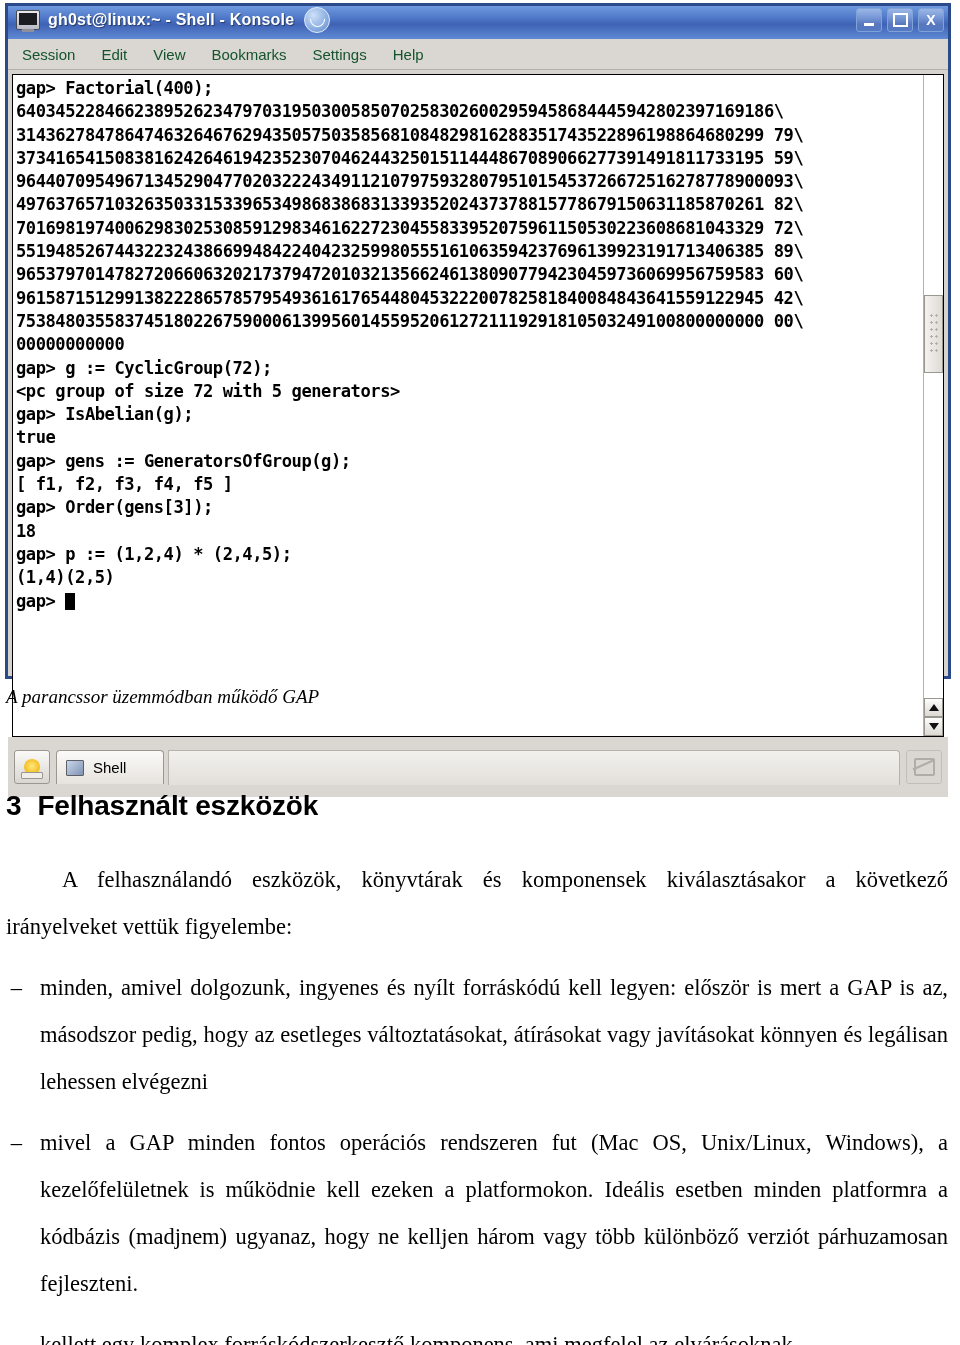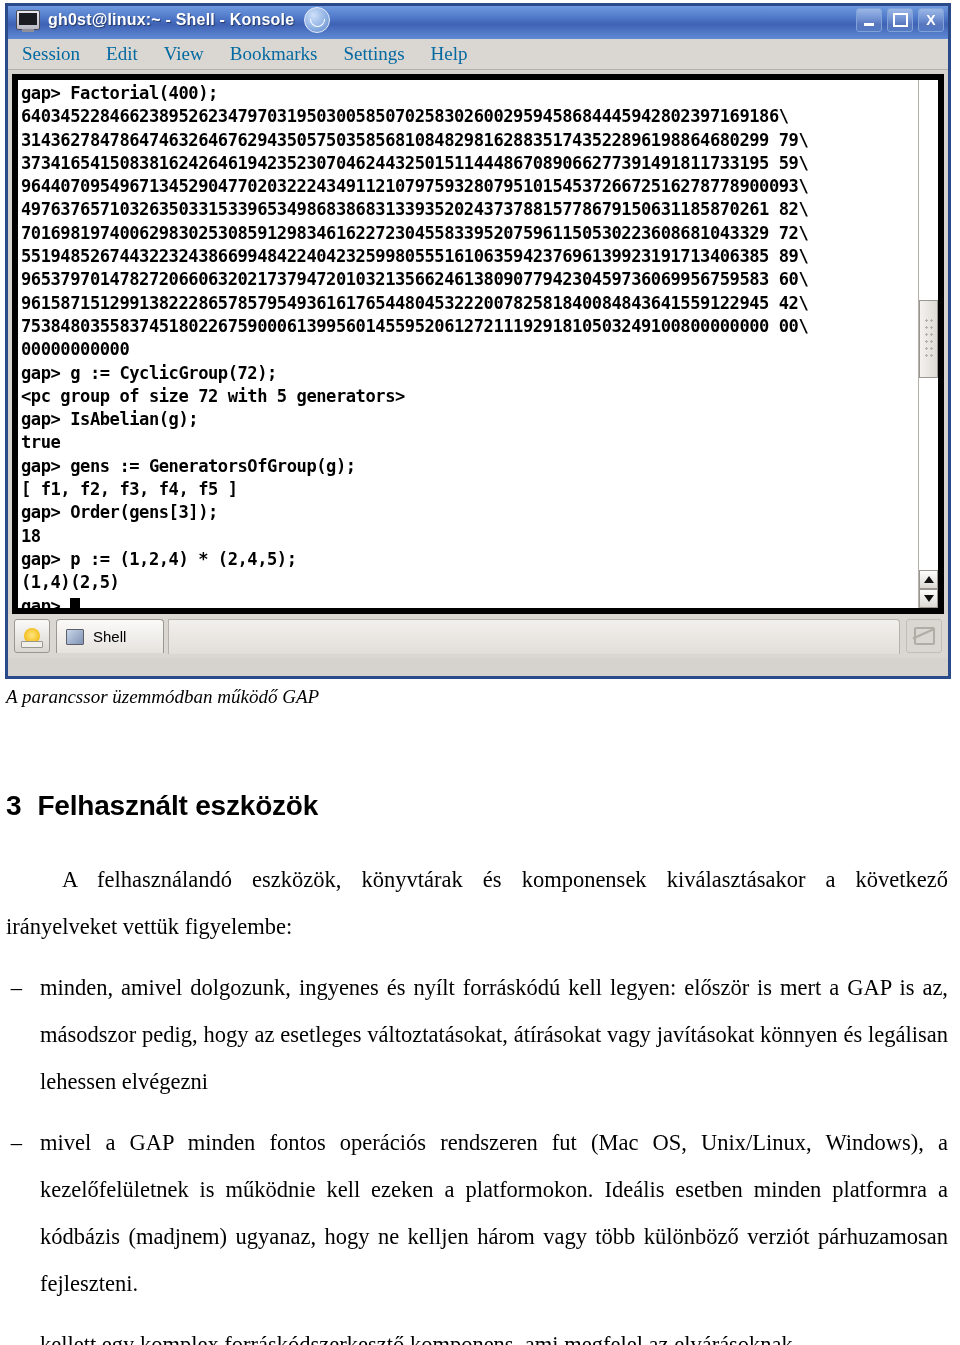--- a/index.html
+++ b/index.html
@@ -114,31 +114,30 @@
   .menubar {
     height: 30px;
     background: #dad7d2;
     border-bottom: 1px solid #b5b2ad;
     display: flex;
     align-items: center;
     padding-left: 14px;
     gap: 26px;
   }
   .menubar span {
-    font-size: 19px;
-    color: #0369a1;
-    font-family: Liberation Serif, serif;
+    font-size: 15px;
+    color: #14532d;
   }
 
   .term-wrap {
     position: relative;
     margin: 4px 4px 0 4px;
-    height: 540px;
+    height: 663px;
     background: #ffffff;
-    border: 6px solid #000000;
+    border: 1px solid #000000;
     box-sizing: border-box;
     display: flex;
   }
   .term-screen {
     flex: 1;
     overflow: hidden;
     padding: 2px 0 0 3px;
     box-sizing: border-box;
   }
   .term-line {
@@ -184,21 +183,21 @@
     position: relative;
   }
   .sb-thumb::after {
     content: "";
     position: absolute; left: 4px; right: 4px; top: 16px; bottom: 16px;
     background-image: radial-gradient(#b3b0ab 1px, transparent 1.2px);
     background-size: 5px 7px;
   }
 
   .tabbar {
-    height: 44px;
+    height: 60px;
     background: #dad7d2;
     display: flex;
     align-items: center;
     padding: 0 6px;
     gap: 6px;
     position: relative;
   }
   .tab-newbtn {
     width: 34px; height: 32px;
     background: linear-gradient(to bottom,#fbfaf8,#d9d6d1);

